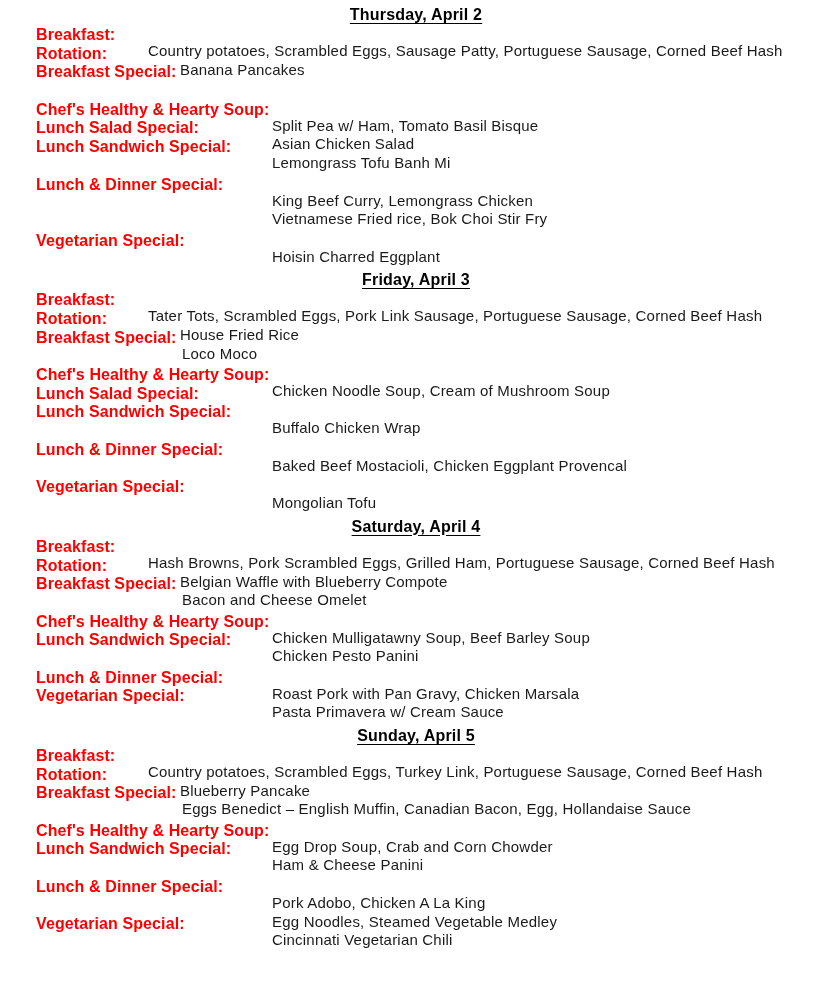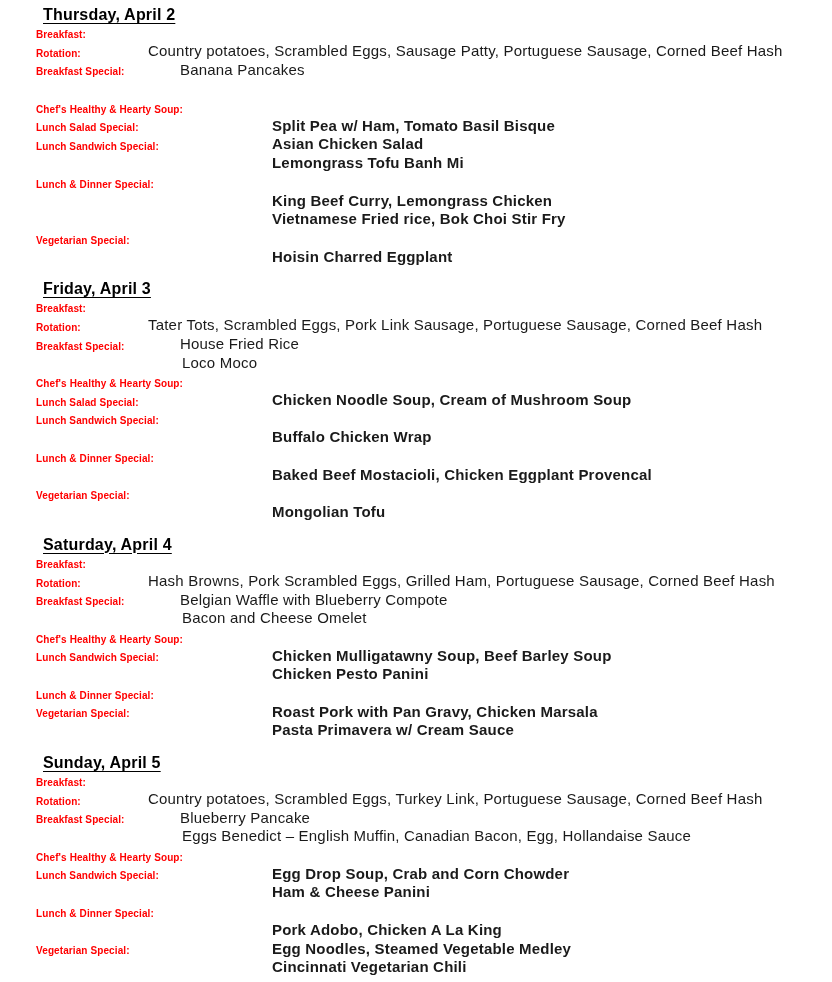--- a/index.html
+++ b/index.html
@@ -4,57 +4,56 @@
 <style>
   html, body { margin: 0; padding: 0; background: #ffffff; }
   body {
     width: 832px; height: 982px;
     font-family: "Liberation Sans", sans-serif;
     color: #1a1a1a;
     overflow: hidden;
   }
   .page { padding-top: 4px; }
   .day { }
-  .day + .day { margin-top: 28px; }
+  .day + .day { margin-top: 19px; }
   .day-title {
     margin: 0;
-    text-align: left;
+    text-align: center;
     font-size: 16px;
     font-weight: bold;
     color: #000000;
     line-height: 22px;
     text-decoration: underline;
     text-underline-offset: 3px;
     letter-spacing: 0.2px;
-    padding-left: 43px;
   }
   .row {
     position: relative;
     height: 18.7px;
     line-height: 18.7px;
     font-size: 15px;
     white-space: nowrap;
   }
   .label {
     position: absolute;
     left: 36px; top: 0;
     color: #ff0000;
     font-weight: bold;
-    font-size: 10px;
+    font-size: 16px;
     letter-spacing: 0.1px;
   }
   .value {
     position: absolute;
     top: 16px;
     letter-spacing: 0.2px;
   }
   .v-breakfast .value { left: 148px; }
   .v-rotation  .value { left: 180px; }
   .v-special   .value { left: 182px; }
-  .v-wide      .value { left: 272px; font-weight: bold; }
+  .v-wide      .value { left: 272px; }
   .gap { height: 18.7px; }
 </style>
 </head>
 <body>
 
 <div class="page">
 
   <section class="day">
     <h2 class="day-title">Thursday, April 2</h2>
     <div class="row v-breakfast">

